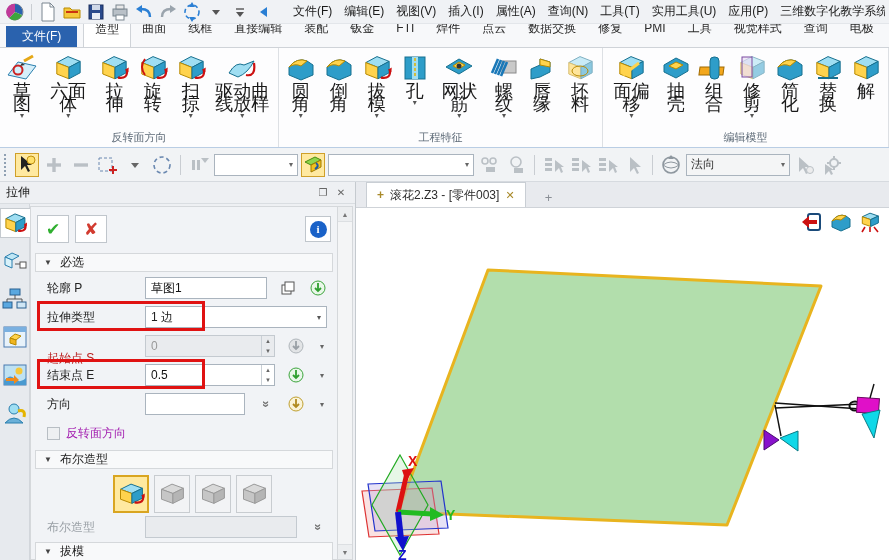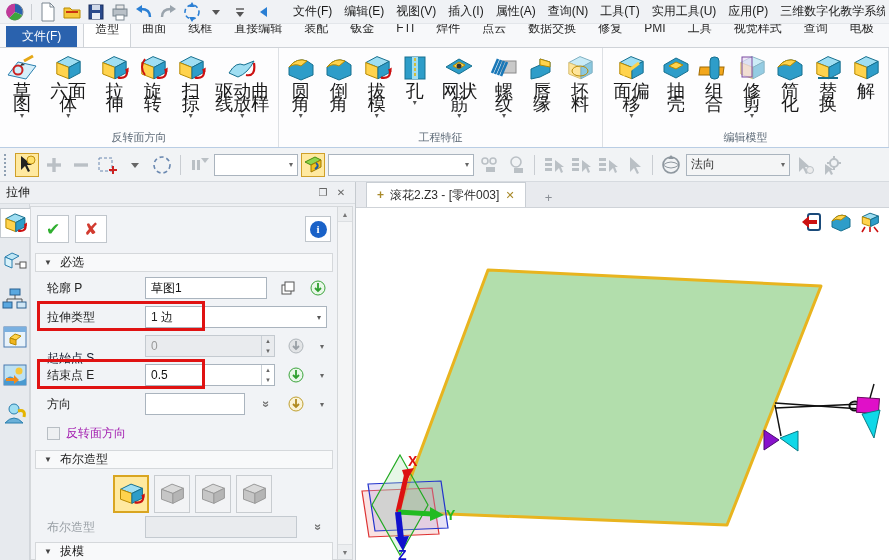--- a/index.html
+++ b/index.html
@@ -66,21 +66,21 @@
   .cmd-ok { color:#2faf2f; }
   .cmd-cancel { color:#d23b2f; }
   .info-btn { width:26px; height:26px; background:#fff; border:1px solid #c0c6cc; display:flex; align-items:center; justify-content:center; }
   .info-circ { width:17px; height:17px; border-radius:50%; background:#1a62c8; color:#fff; font-size:11px; font-weight:bold; font-family:"Liberation Serif",serif; display:flex; align-items:center; justify-content:center; }
 
   .sec-head { height:22px; background:#f8f9fa; border:1px solid #d5d8db; display:flex; align-items:center; gap:8px; padding:0 8px; margin-top:4px; font-size:12px; color:#222; }
   .sec-head .tri { font-size:8px; color:#444; }
 
   .frow { display:flex; align-items:center; height:26px; margin-top:3px; padding-left:12px; position:relative; }
   .frow .flabel { width:98px; flex:0 0 98px; font-size:12px; color:#222; }
-  .frow.disabled .flabel { color:#0f172a;margin-top:24px; }
+  .frow.disabled .flabel { color:#b91c1c;margin-top:24px; }
   .fctrl { flex:1; display:flex; align-items:center; gap:12px; min-width:0; padding-right:6px; }
   .tinput { height:22px; background:#fff; border:1px solid #aab4be; display:flex; align-items:center; padding:0 5px; color:#111; }
   .tinput.dis { background:#e9ebee; color:#999; border-color:#c4cad0; }
   .spinbox { display:flex; align-items:stretch; height:22px; border:1px solid #aab4be; background:#fff; }
   .spinbox.dis { background:#e9ebee; border-color:#c4cad0; }
   .spinbox .sval { flex:1; display:flex; align-items:center; padding:0 5px; color:#111; }
   .spinbox.dis .sval { color:#999; }
   .spincol { width:13px; display:flex; flex-direction:column; border-left:1px solid #c9cfd5; }
   .spincol div { flex:1; display:flex; align-items:center; justify-content:center; font-size:6px; color:#666; }
   .selbox { height:22px; background:#fff; border:1px solid #aab4be; display:flex; align-items:center; justify-content:space-between; padding:0 5px; flex:1; }

